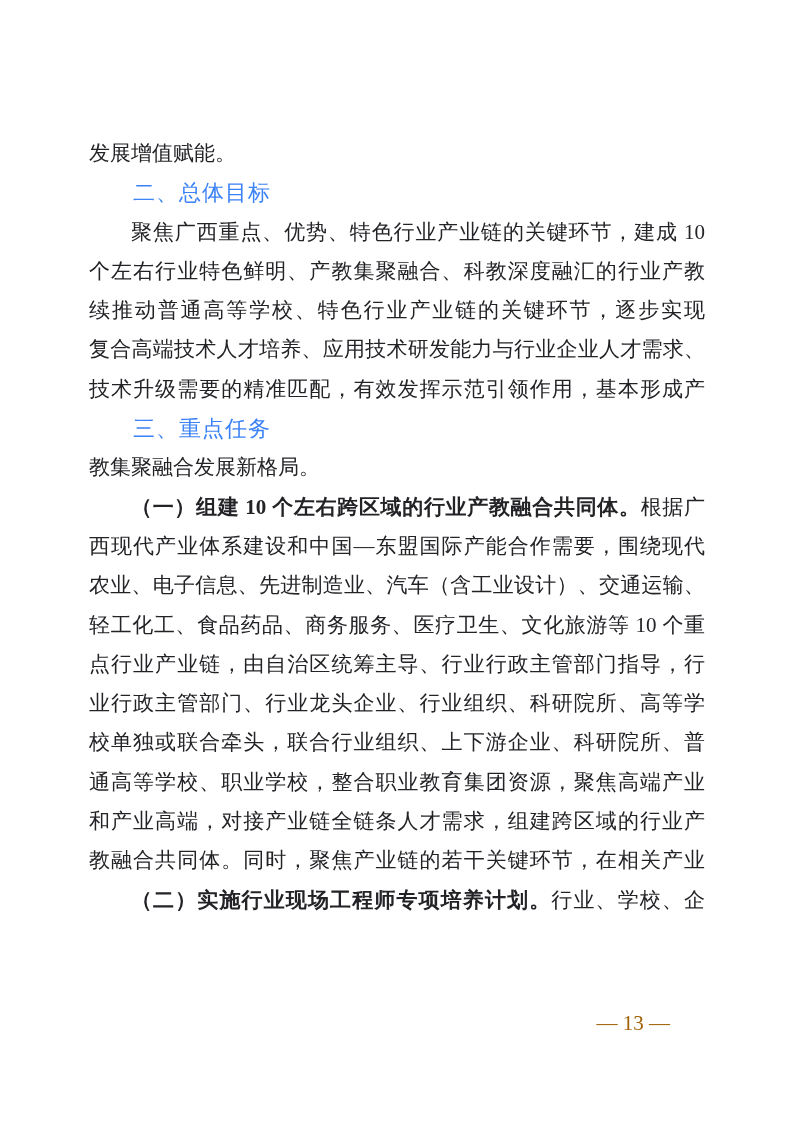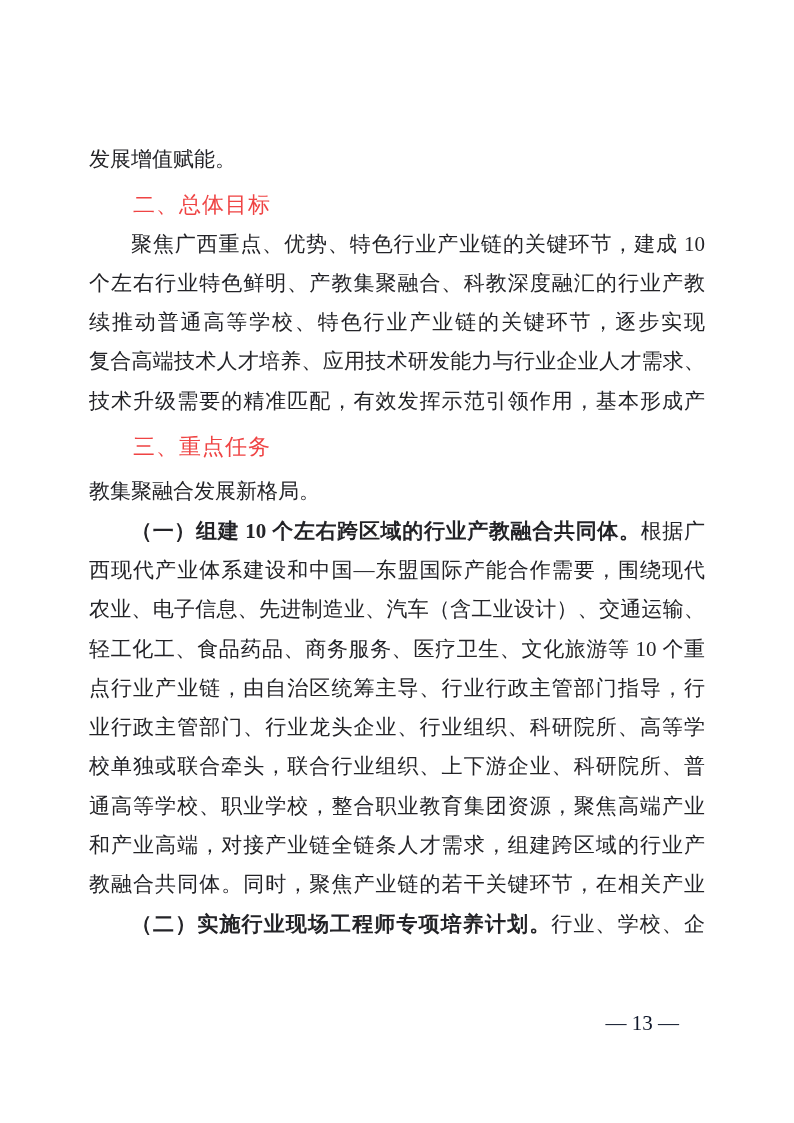--- a/index.html
+++ b/index.html
@@ -24,45 +24,44 @@
     line-height: 39.3px;
     color: #232327;
   }
   .line {
     text-align: justify;
     text-align-last: justify;
     white-space: normal;
   }
   .line.end {
     text-align-last: left;
-    margin-top: 6px;
   }
   .line.ind {
     text-indent: 2em;
   }
   .line.heading {
     font-family: "Liberation Sans", "DejaVu Sans", sans-serif;
     font-weight: bold;
     font-size: 22px;
     letter-spacing: 1px;
-    color: #ef4444;
+    color: #3b82f6;
   }
   .seg-lead {
     font-weight: bold;
   }
   .seg-normal {
     font-weight: normal;
   }
   .page-number {
     position: absolute;
     top: 1007px;
-    right: 115px;
+    right: 124px;
     font-size: 21px;
     line-height: 32px;
-    color: #0f172a;
+    color: #a16207;
     white-space: pre;
   }
 </style>
 </head>
 <body>
 
 <div class="page">
   <div class="text-block" id="text-block">
       <div class="line body end"><span class="seg-normal">发展增值赋能。</span></div>
       <div class="line heading ind end"><span class="seg-normal">二、总体目标</span></div>

